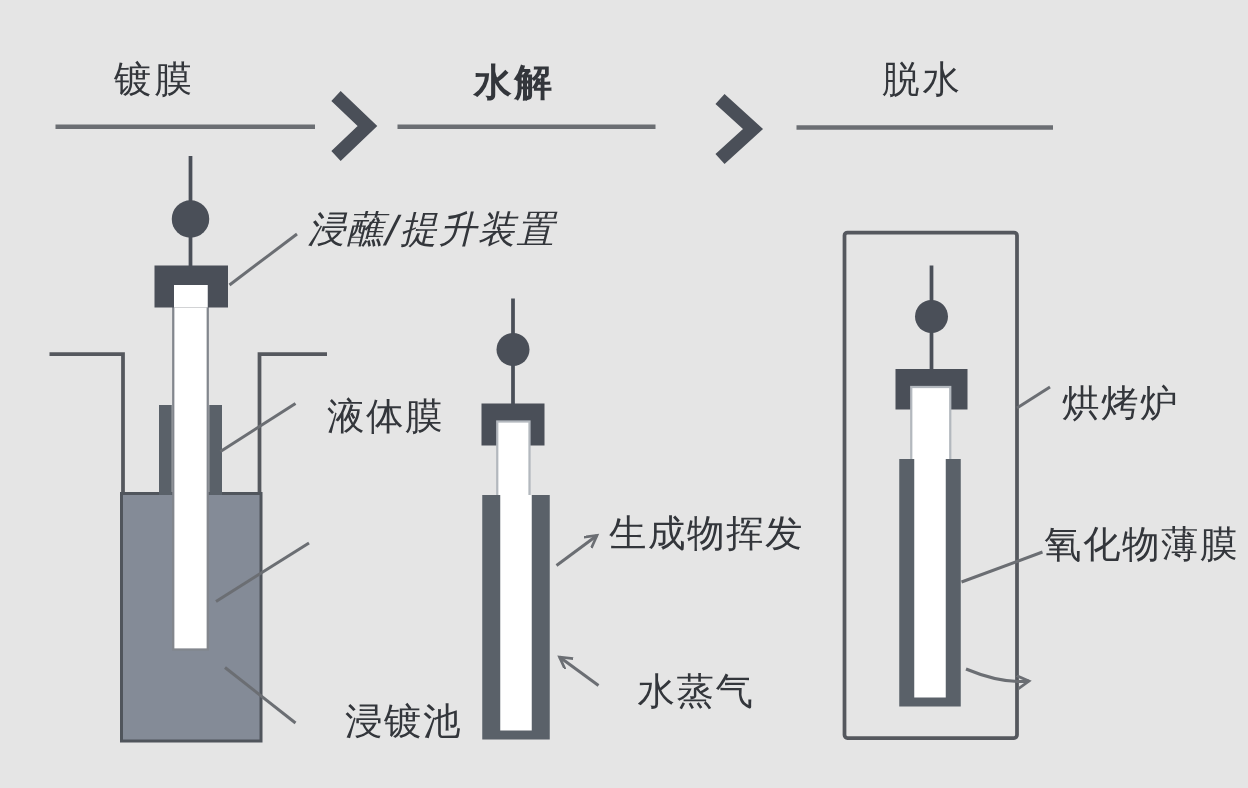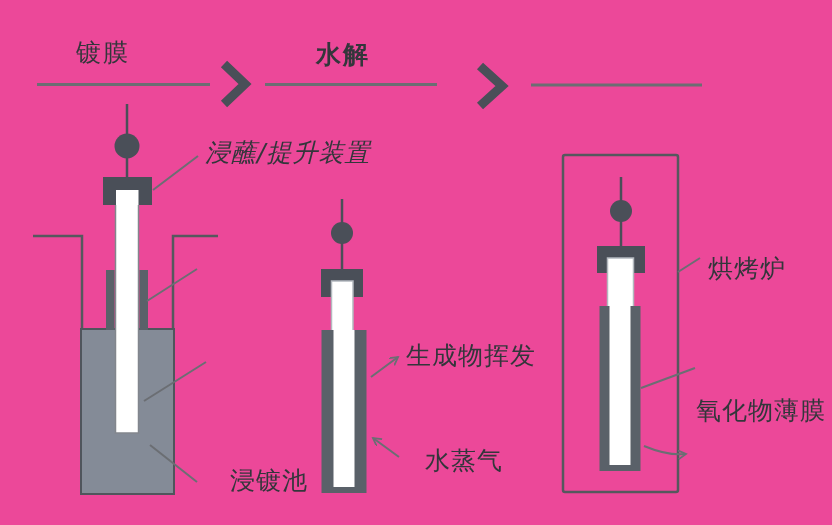--- a/index.html
+++ b/index.html
@@ -1,20 +1,20 @@
 <!DOCTYPE html>
 <html><head>
 <meta charset="utf-8">
 <style>
   html, body { margin: 0; padding: 0; background: #ffffff; }
   .canvas {
     position: relative;
     width: 832px;
     height: 525px;
-    background: #ec4899;
+    background: #e5e5e5;
     overflow: hidden;
     font-family: "DejaVu Sans", sans-serif;
     color: #33363b;
   }
   .canvas svg.diagram {
     position: absolute;
     left: 0; top: 0;
     width: 832px; height: 525px;
     display: block;
   }
@@ -104,25 +104,27 @@
       <rect x="609.5" y="306" width="21" height="159" fill="#ffffff"></rect>
 
       <line x1="678" y1="272" x2="700" y2="258" stroke="#6b6e73" stroke-width="2"></line>
       <line x1="641" y1="388" x2="695" y2="368" stroke="#6b6e73" stroke-width="2"></line>
       <path d="M644,446 Q668,456 686,454" fill="none" stroke="#6b6e73" stroke-width="2" marker-end="url(#arrowV)"></path>
     </g>
   </svg>
 
   <div class="stage-title" style="left:76px; top:36px;">镀膜</div>
   <div class="stage-title" style="left:316px; top:38px;font-weight:bold;">水解</div>
+  <div class="stage-title" style="left:588px; top:36px;">脱水</div>
 
   <div class="lbl" style="left:205px; top:139px;font-style:italic;">浸蘸/提升装置</div>
+  <div class="lbl" style="left:218px; top:264px;">液体膜</div>
   <div class="lbl" style="left:406px; top:342px;">生成物挥发</div>
 
   <div class="lbl" style="left:230px; top:467px;">浸镀池</div>
   <div class="lbl two-line" style="left:425px; top:440px;">
     <div>水蒸气</div>
   </div>
 
   <div class="lbl" style="left:708px; top:219px;margin-top:36px;">烘烤炉</div>
-  <div class="lbl" style="left:696px; top:349px;margin-top:48px;">氧化物薄膜</div>
+  <div class="lbl" style="left:696px; top:349px;">氧化物薄膜</div>
 
 </div>
 
 </body></html>

